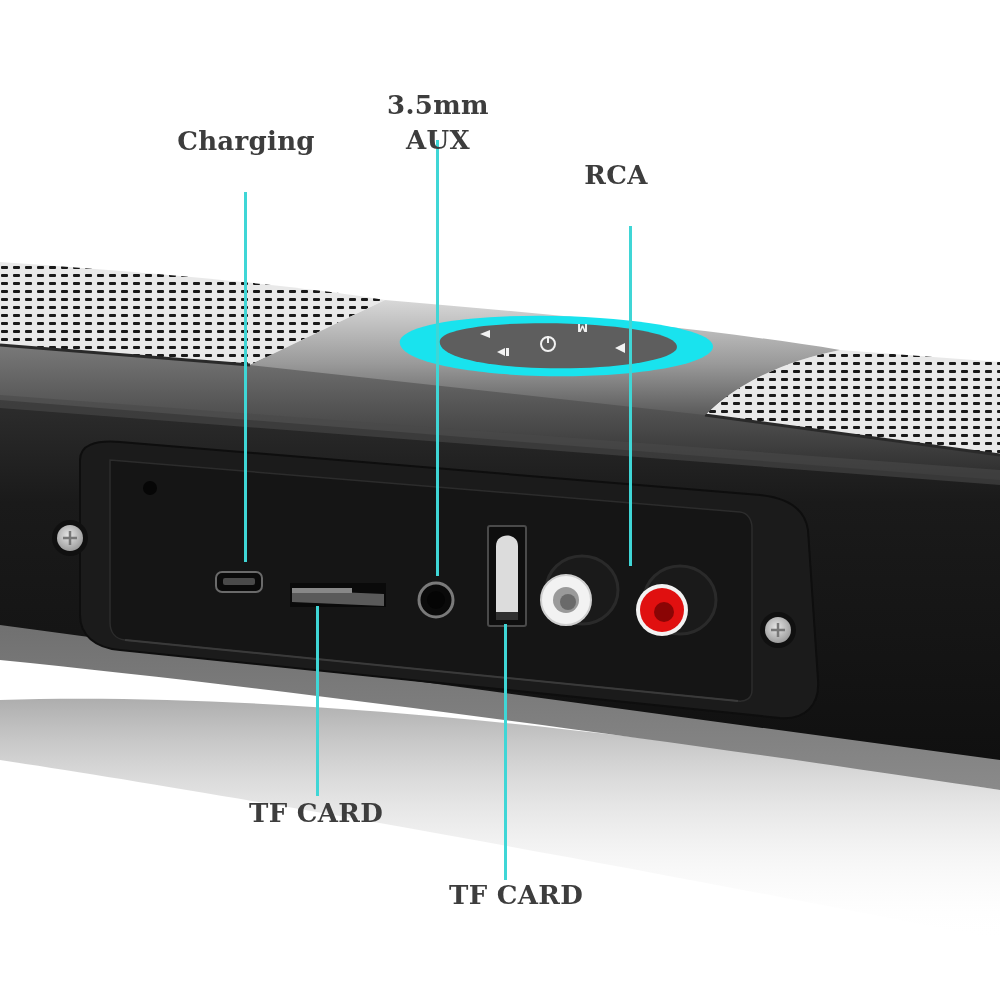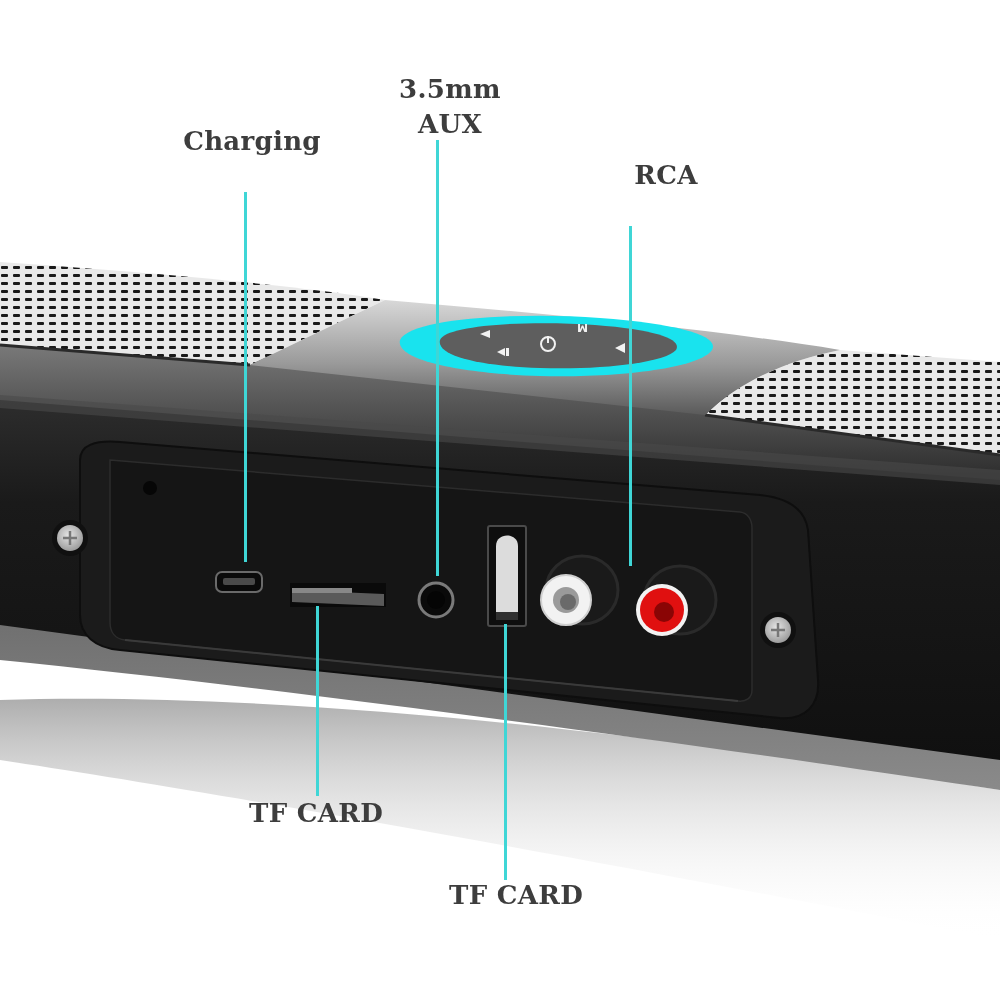--- a/index.html
+++ b/index.html
@@ -136,28 +136,28 @@
   </svg>
 
   
   <div class="callout-line" style="left:244px; top:192px; height:370px;"></div>
   <div class="callout-line" style="left:436px; top:140px; height:436px;"></div>
   <div class="callout-line" style="left:629px; top:226px; height:340px;"></div>
   <div class="callout-line" style="left:316px; top:606px; height:190px;"></div>
   <div class="callout-line" style="left:504px; top:624px; height:256px;"></div>
 
   
-  <div class="label" style="left:252px; top:124px;">
+  <div class="label" style="left:246px; top:124px;">
     <div>Charging</div>
   </div>
-  <div class="label" style="left:438px; top:72px;margin-left:12px;">
+  <div class="label" style="left:438px; top:88px;">
     <div>3.5mm</div>
     <div>AUX</div>
   </div>
-  <div class="label" style="left:666px; top:158px;text-align:center;">
+  <div class="label" style="left:616px; top:158px;text-align:center;">
     <div>RCA</div>
   </div>
   <div class="label" style="left:316px; top:796px;">
     <div>TF CARD</div>
   </div>
   <div class="label" style="left:516px; top:878px;">
     <div>TF CARD</div>
   </div>
 </div>
 

